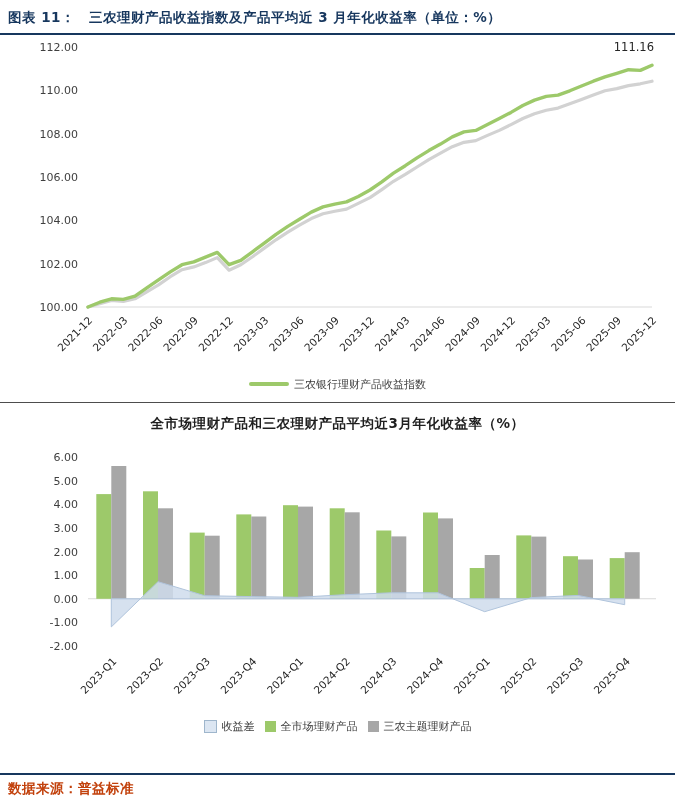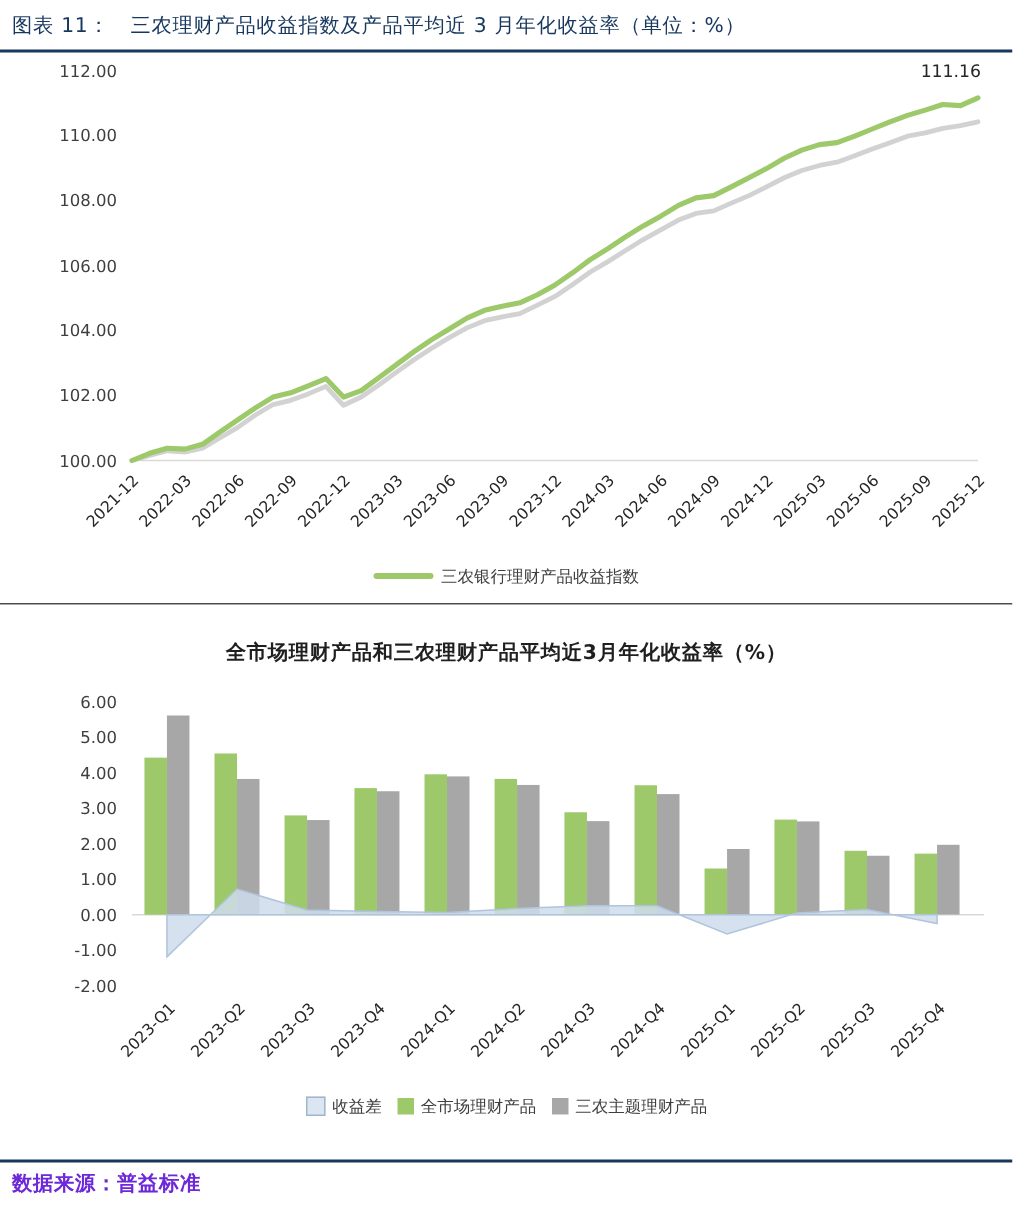--- a/index.html
+++ b/index.html
@@ -4,42 +4,42 @@
 <style>
   html,body{margin:0;padding:0;background:#ffffff;}
   body{
     width:675px;height:806px;overflow:hidden;
     font-family:"DejaVu Sans","Liberation Sans",sans-serif;
     display:flex;flex-direction:column;box-sizing:border-box;
   }
   .header{
     padding:9px 10px 7px 8px;
     border-bottom:2px solid #17375E;
-    color:#17375E;font-weight:normal;font-size:13.5px;line-height:1.25;
+    color:#17375E;font-weight:bold;font-size:13.5px;line-height:1.25;
     letter-spacing:.5px;white-space:nowrap;
   }
   .header .fig-label{margin-right:14px;}
   svg{display:block;}
   .legend-row{
     display:flex;justify-content:center;align-items:center;
     gap:10px;font-size:11px;color:#3F3F3F;margin:2px 0 4px;
   }
   .legend-row .line-swatch{width:40px;height:4px;border-radius:2px;display:inline-block;}
   .legend-row .sq-swatch{width:11px;height:11px;display:inline-block;}
   .legend-item{display:flex;align-items:center;gap:5px;}
   .divider{border:none;border-top:1px solid #4d4d4d;margin:6px 0 4px;width:675px;}
   .chart2-title{
     text-align:center;font-weight:bold;color:#1f1f1f;
-    font-size:13.5px;margin:19px 0 2px;letter-spacing:.5px;
+    font-size:13.5px;margin:8px 0 2px;letter-spacing:.5px;
   }
   .footer{
     margin-top:auto;
     border-top:2px solid #17375E;
     padding:5px 10px 8px 8px;
-    color:#6d28d9;font-weight:bold;font-size:13.5px;letter-spacing:.5px;
+    color:#c2410c;font-weight:bold;font-size:13.5px;letter-spacing:.5px;
   }
 </style>
 </head>
 <body>
 
 <div class="header">
   <span class="fig-label">图表 11：</span><span>三农理财产品收益指数及产品平均近 3 月年化收益率（单位：%）</span>
 </div>
 
 <svg id="line-chart" width="675" height="340">

